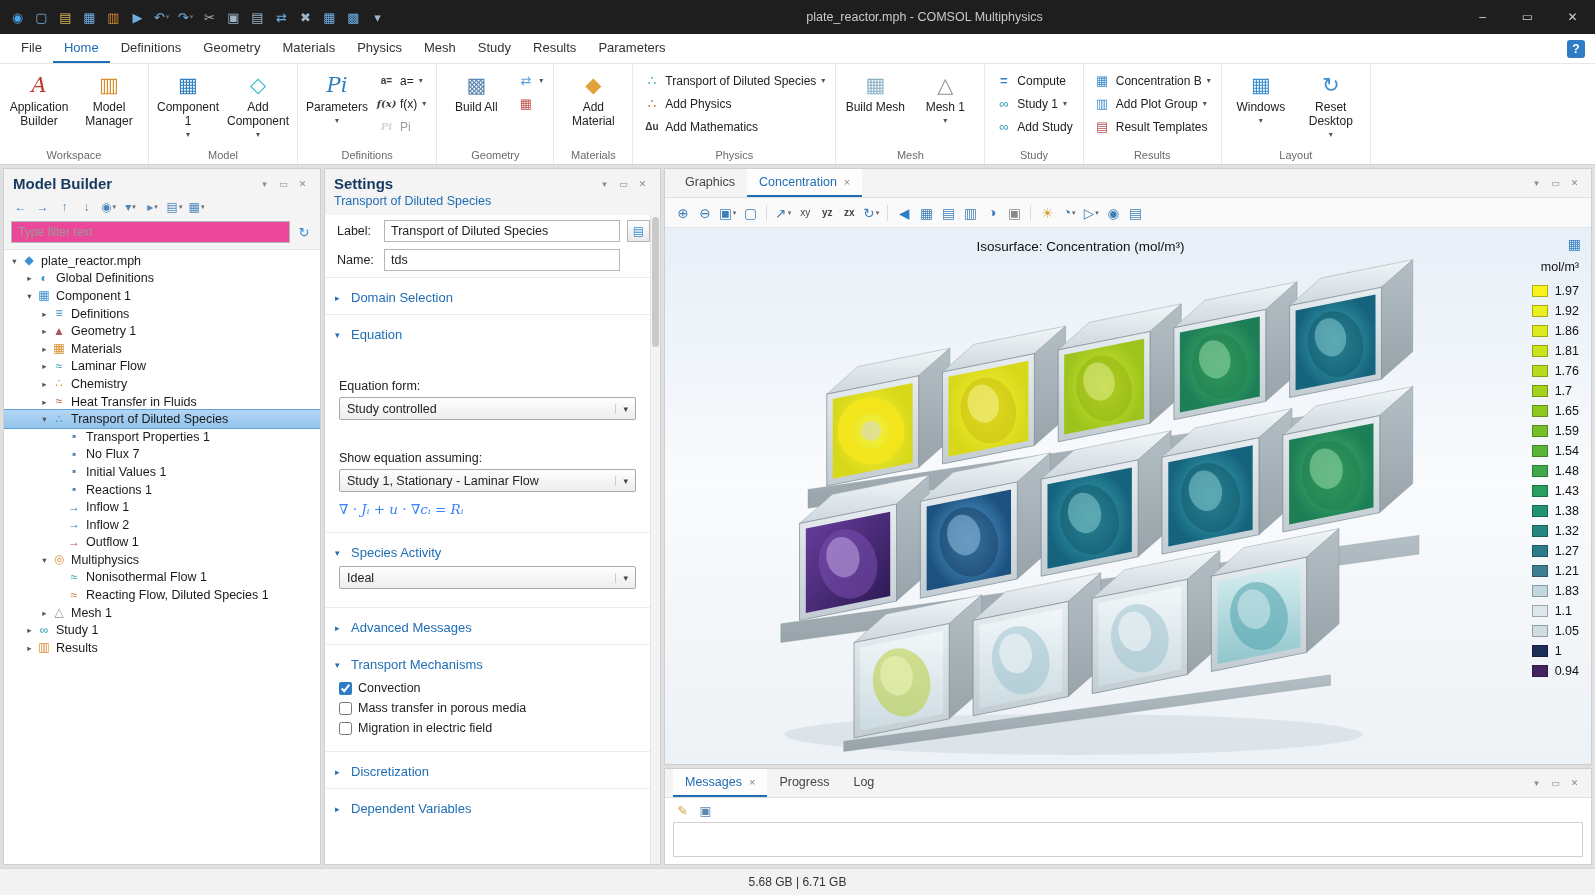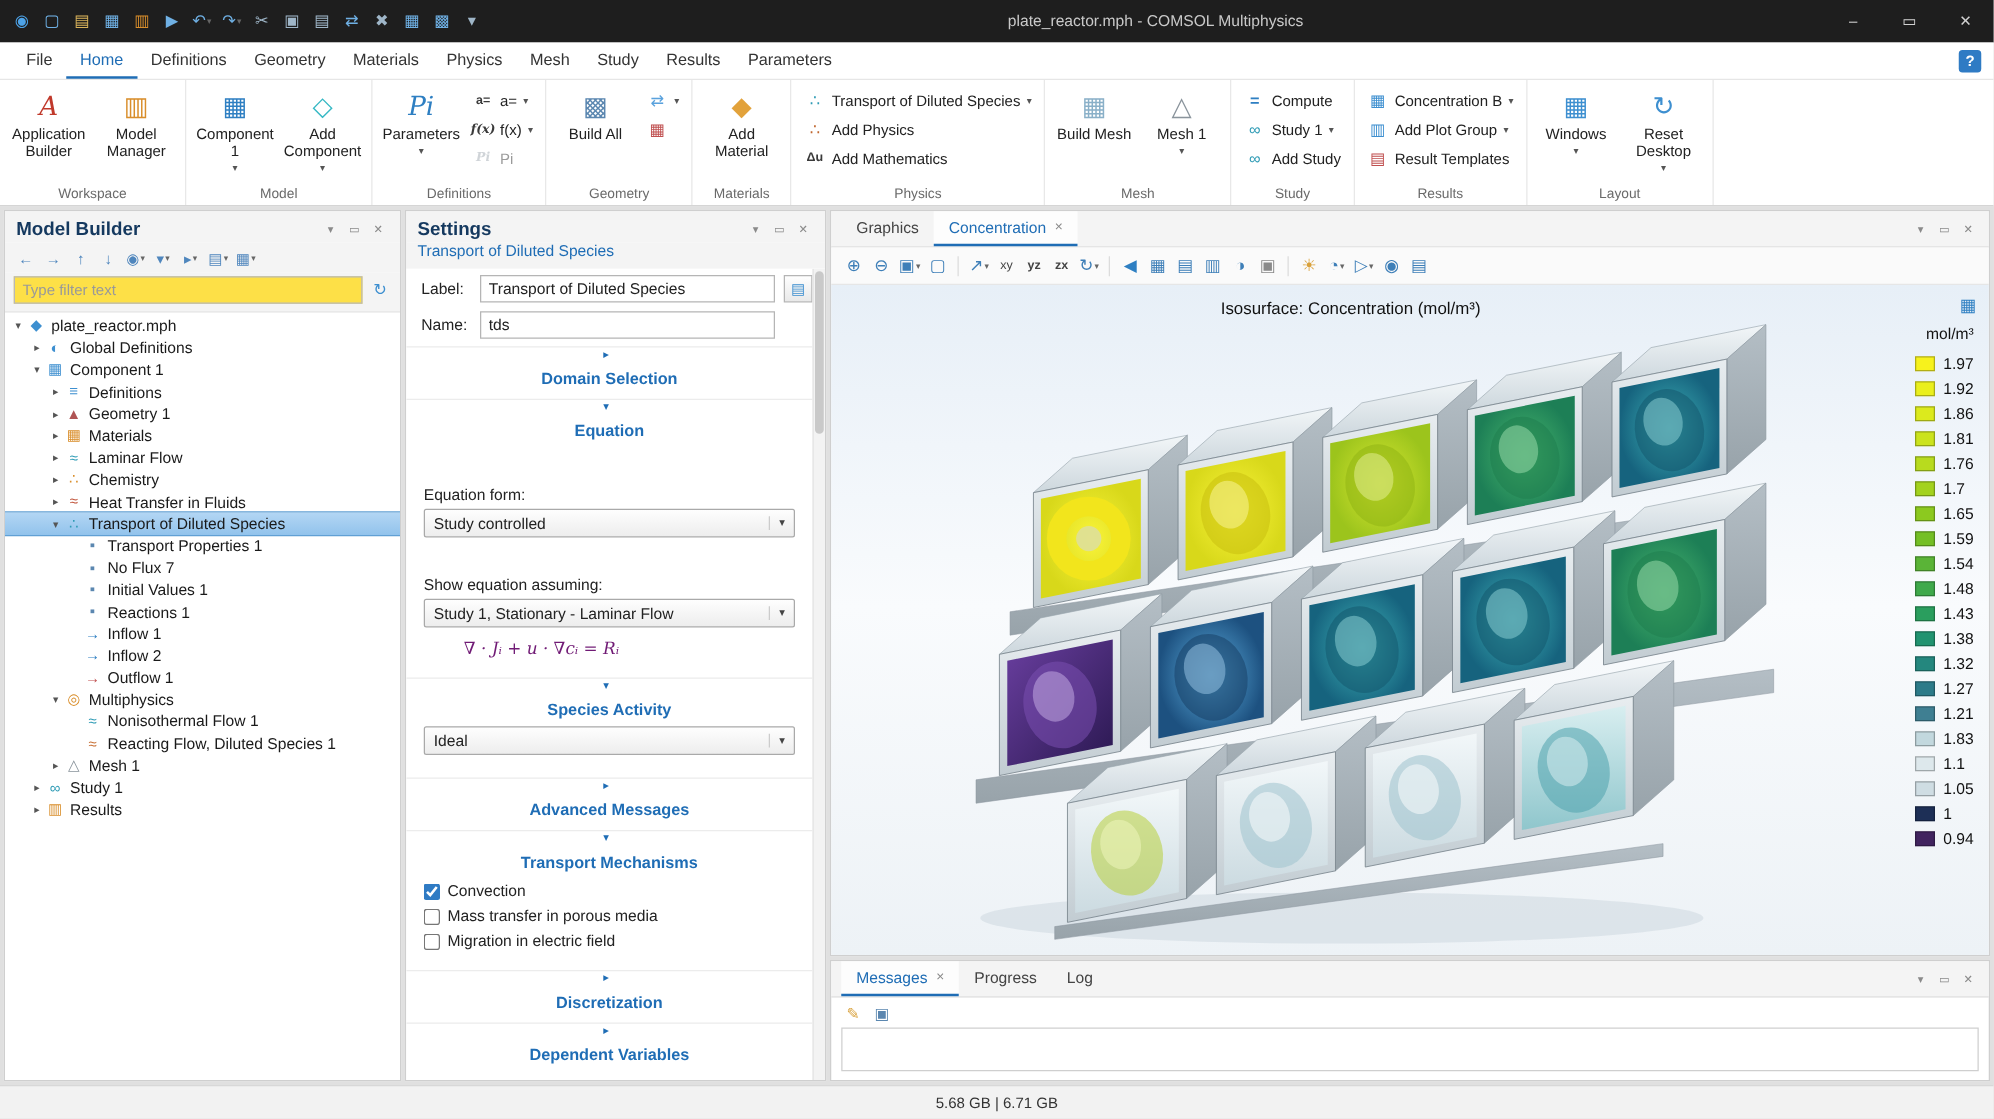--- a/index.html
+++ b/index.html
@@ -49,48 +49,48 @@
 .phead{display:flex;align-items:center;padding:6px 9px 2px;background:#f4f4f4;}
 .ptitle{font-size:15px;font-weight:bold;color:#15395f;}
 .psub{background:#f4f4f4;color:#1f6db5;font-size:12.5px;padding:0 9px 7px;}
 .pctl{margin-left:auto;display:flex;gap:2px;align-self:center;}
 .pc{width:17px;height:15px;font-size:9px;color:#8a8a8a;display:flex;align-items:center;justify-content:center;}
 
 
 .mbtools{display:flex;align-items:center;gap:3px;padding:3px 7px 2px;background:#f4f4f4;}
 .micon{min-width:19px;height:19px;display:flex;align-items:center;justify-content:center;font-size:12px;color:#4f86bd;}
 .filterrow{display:flex;align-items:center;gap:5px;padding:3px 7px 6px;background:#f4f4f4;}
-.filter{flex:1;height:22px;border:1px solid #b8b8b8;padding:0 6px;font-size:12px;color:#333;background:#fde047;}
+.filter{flex:1;height:22px;border:1px solid #b8b8b8;padding:0 6px;font-size:12px;color:#333;background:#ec4899;}
 .filter::placeholder{color:#999;}
 .mb-refresh{width:18px;height:18px;display:flex;align-items:center;justify-content:center;font-size:13px;}
 .tree{flex:1;overflow:hidden;background:#fff;border-top:1px solid #e2e2e2;padding-top:2px;}
 .trow{display:flex;align-items:center;height:17.6px;font-size:12.5px;white-space:nowrap;cursor:default;}
 .chev{width:13px;text-align:center;font-size:8.5px;color:#555;flex:0 0 auto;}
 .ticon{width:16px;height:15px;font-size:12px;line-height:15px;text-align:center;margin-right:4px;flex:0 0 auto;}
 .tlabel{color:#1a1a1a;}
 .trow.selected{background:linear-gradient(#b3d6f4,#92c3ec);outline:1px solid #61a0d4;}
 
 
 .scontent{flex:1;overflow:hidden;position:relative;background:#fff;padding-right:10px;}
 .fieldrow{display:flex;align-items:center;gap:7px;padding:5px 0 2px 12px;}
 .fieldrow label{width:40px;font-size:12.5px;color:#222;flex:0 0 auto;}
 .tfield{flex:1;height:22px;border:1px solid #b5b5b5;padding:0 6px;font-size:12.5px;color:#222;background:#fff;min-width:0;}
 .rename-btn{width:23px;height:22px;border:1px solid #b5b5b5;background:linear-gradient(#fefefe,#e9e9e9);display:flex;align-items:center;justify-content:center;font-size:12px;flex:0 0 auto;}
 .fspacer{width:23px;flex:0 0 auto;}
 .section{margin-top:4px;}
-.sechead{display:flex;align-items:center;gap:6px;padding:0 10px 5px;border-top:1px solid #ececec;font-size:13px;color:#1f6db5;font-weight:bold;cursor:default;flex-direction:column;}
+.sechead{display:flex;align-items:center;gap:6px;padding:12px 10px 5px;border-top:1px solid #ececec;font-size:13px;color:#1f6db5;font-weight:normal;cursor:default;}
 .schev{width:10px;font-size:9px;}
 .sechead.col .schev::before{content:"▸";}
 .sechead.exp .schev::before{content:"▾";}
 .secbody{padding:1px 14px 9px;}
 .sublabel{font-size:12.5px;color:#222;padding:3px 0 4px;margin-top:28px;}
 .combo{height:23px;border:1px solid #a9a9a9;background:linear-gradient(#fefefe,#ededed);display:flex;align-items:center;padding:0 7px;font-size:12.5px;color:#222;border-radius:2px;margin-bottom:5px;}
 .combo .cval{flex:1;overflow:hidden;white-space:nowrap;}
 .combo::after{content:"▾";font-size:9px;color:#444;border-left:1px solid #cccccc;padding-left:7px;margin-left:7px;}
-.eq{font-family:"DejaVu Serif","Liberation Serif",serif;font-style:italic;font-size:13.5px;padding:4px 0 2px;color:#701a75;margin-left:32px;}
+.eq{font-family:"DejaVu Serif","Liberation Serif",serif;font-style:italic;font-size:13.5px;padding:4px 0 2px;color:#3b82f6;}
 .cbrow{display:flex;align-items:center;gap:6px;padding:3px 0;font-size:12.5px;color:#222;}
 .cbrow input{width:13px;height:13px;accent-color:#2f7bc4;}
 .sscroll{position:absolute;right:0;top:0;width:10px;height:100%;background:#f3f3f3;border-left:1px solid #e4e4e4;}
 .sthumb{position:absolute;top:2px;left:1px;width:7px;height:130px;background:#c9c9c9;border-radius:4px;}
 
 
 .tabrow{height:29px;background:#f4f4f4;border-bottom:1px solid #e0e0e0;display:flex;align-items:stretch;padding:0 8px;flex:0 0 auto;}
 .tabs{display:flex;align-items:stretch;}
 .tab{padding:0 12px;font-size:12.5px;color:#444;display:flex;gap:7px;align-items:center;border-bottom:2px solid transparent;}
 .tab.active{color:#1f6db5;border-bottom:2px solid #1f6db5;background:#fdfdfd;}

